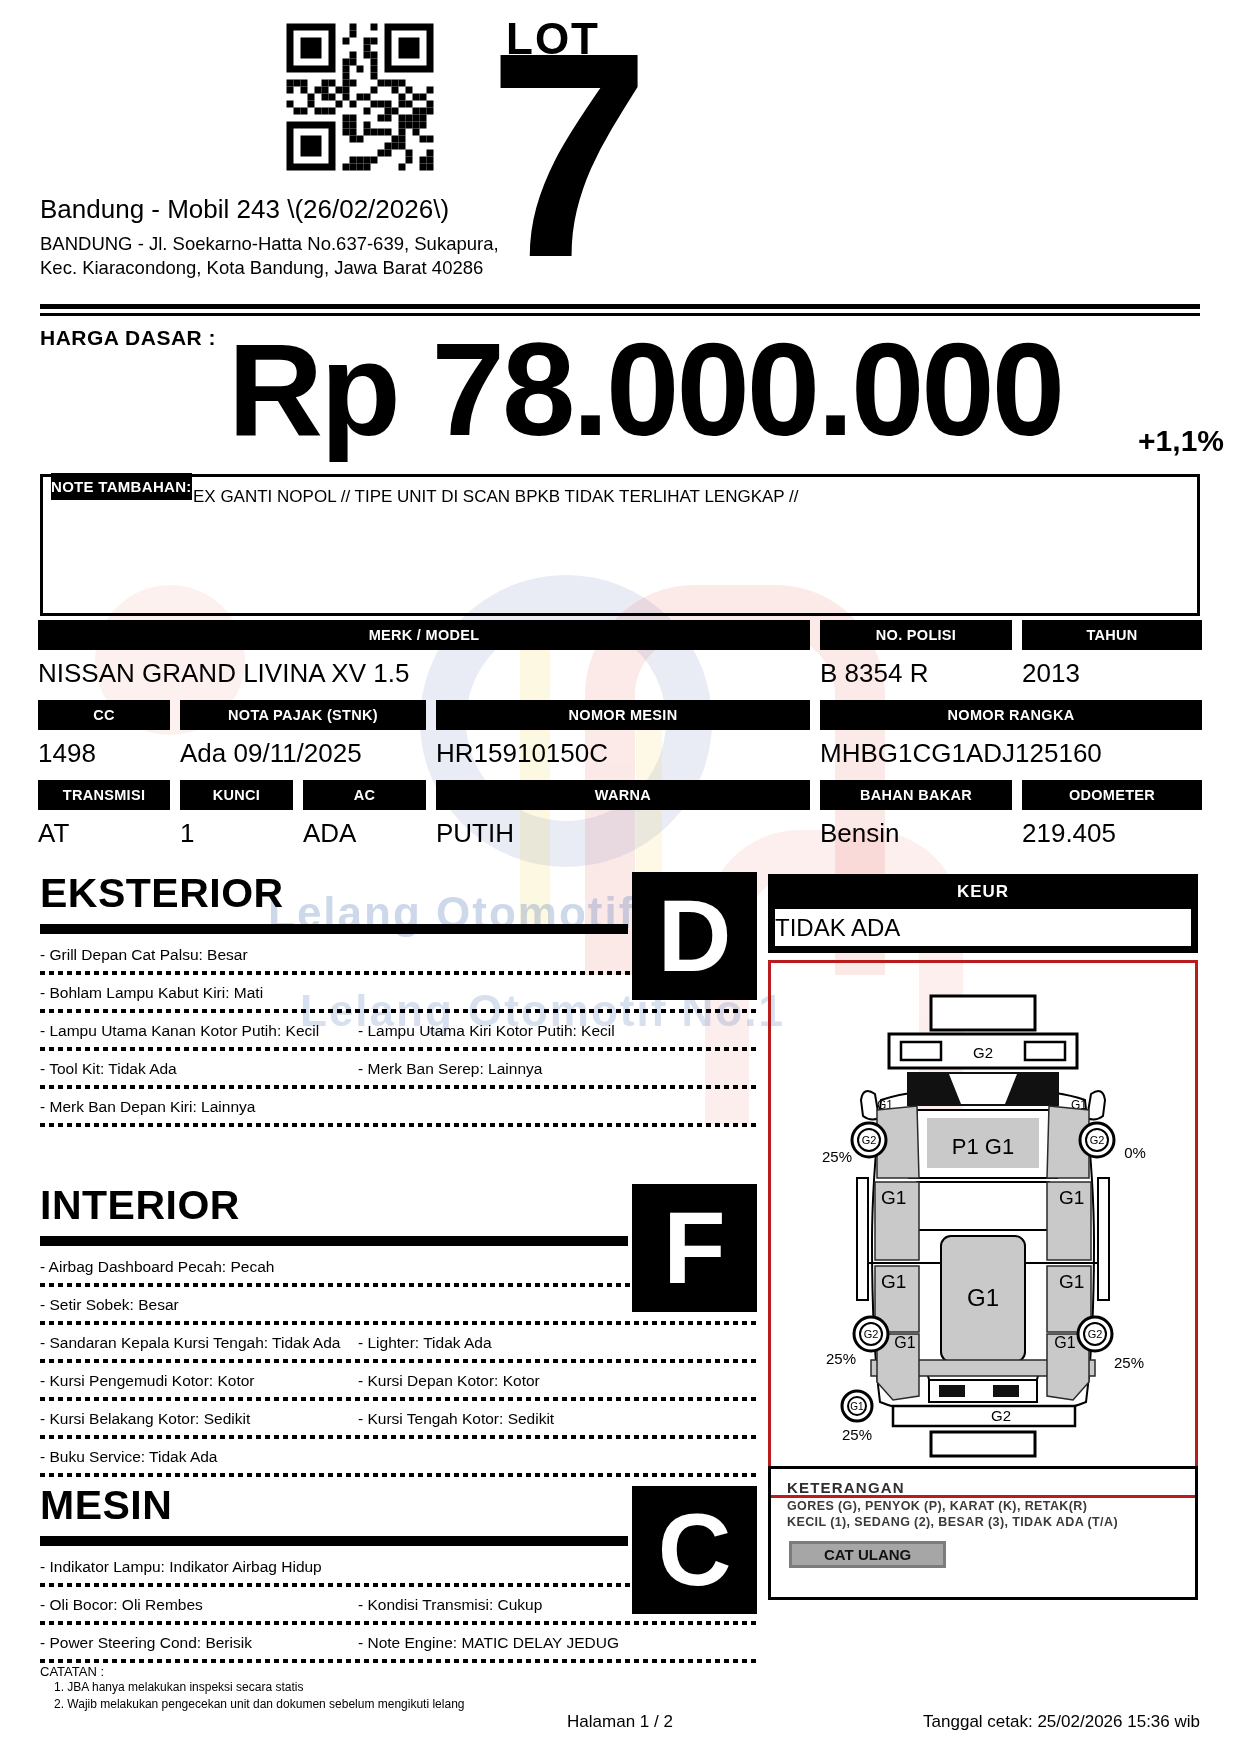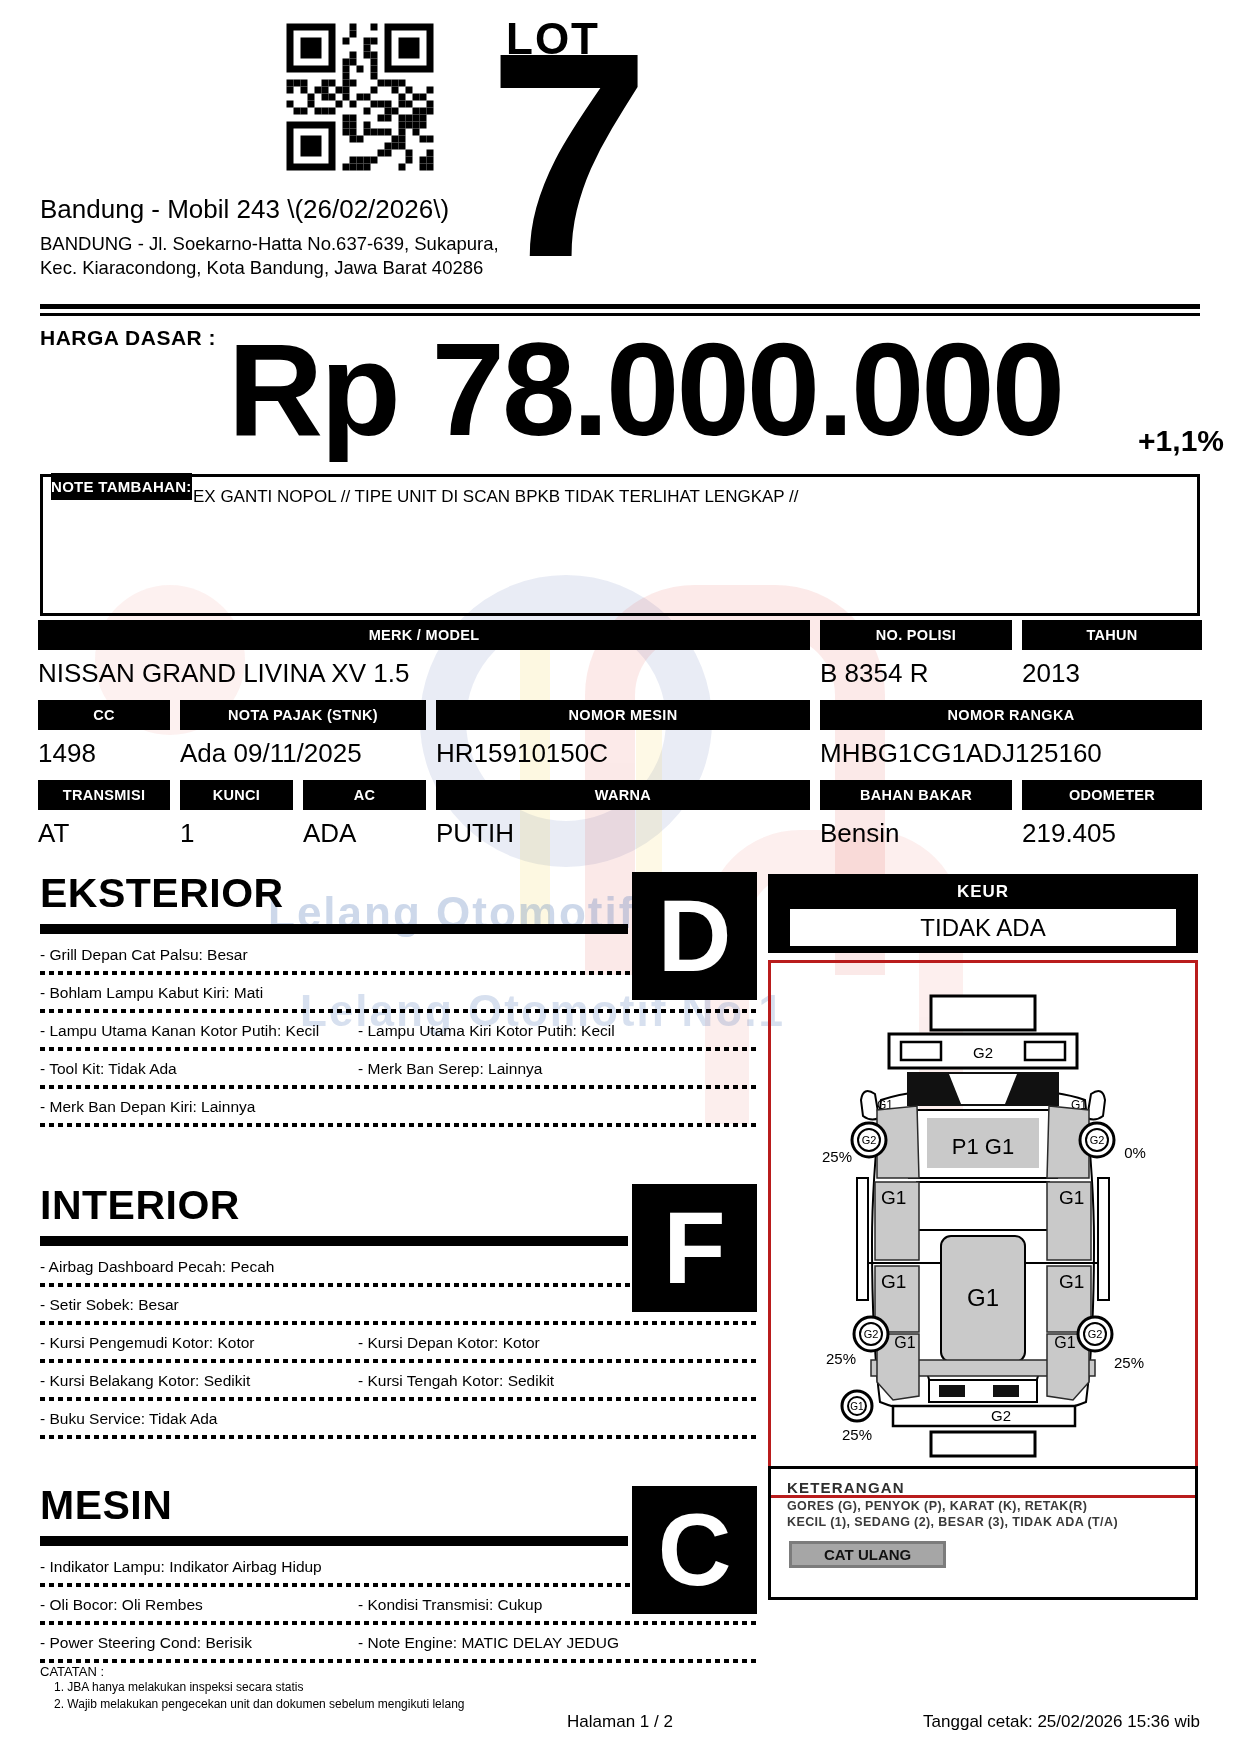--- a/index.html
+++ b/index.html
@@ -47,21 +47,21 @@
   .li{position:relative;display:flex;padding:9px 0 11px 0;font-size:15.5px;}
   .li::after{content:"";position:absolute;left:0;right:0;bottom:0;height:4px;
              background:repeating-linear-gradient(90deg,#000 0 5px,transparent 5px 9px);}
   .li-l{width:318px;flex:none;}
   .li-r{flex:1;}
   .badge{position:absolute;left:632px;width:125px;height:128px;background:#000;color:#fff;
          display:flex;align-items:center;justify-content:center;font-size:102px;font-weight:bold;z-index:3;}
   
   .keur{left:768px;top:874px;width:430px;background:#000;padding-bottom:7px;box-sizing:border-box;}
   .keur-title{color:#fff;text-align:center;font-weight:bold;font-size:17px;letter-spacing:1px;padding:8px 0 7px 0;}
-  .keur-value{background:#fff;margin:0 22px;height:37px;line-height:37px;text-align:center;font-size:24px;}
+  .keur-value{background:#fff;margin:0 7px;height:37px;line-height:37px;text-align:left;font-size:24px;}
   .car-box{left:768px;top:960px;width:430px;height:538px;border:3px solid #b91c1c;box-sizing:border-box;}
   .car-box svg{display:block;width:100%;height:100%;}
   .ket-box{left:768px;top:1466px;width:430px;height:134px;border:3px solid #000;box-sizing:border-box;padding:10px 16px;}
   .ket-title{font-size:15px;font-weight:600;letter-spacing:1.2px;color:#2e2e2e;}
   .ket-line{font-size:12.5px;font-weight:700;letter-spacing:.4px;color:#3a3a3a;line-height:1.75;}
   .ket-btn{display:inline-block;margin-top:7px;margin-left:2px;background:#a6a6a6;border:3px solid #7c7c7c;
            padding:2px 32px;font-size:15px;font-weight:bold;color:#111;}
   
   .catatan{left:40px;top:1664px;}
   .cat-title{font-size:13px;}
@@ -312,20 +312,24 @@
     <div class="sec-list">
       <div class="li">
           <span class="li-l">- Airbag Dashboard Pecah: Pecah</span>
           <span class="li-r"></span>
         </div>
       <div class="li">
           <span class="li-l">- Setir Sobek: Besar</span>
           <span class="li-r"></span>
         </div>
       <div class="li">
+          <span class="li-l">- Sandaran Kepala Kursi Tengah: Tidak Ada</span>
+          <span class="li-r">- Lighter: Tidak Ada</span>
+        </div>
+      <div class="li">
           <span class="li-l">- Kursi Pengemudi Kotor: Kotor</span>
           <span class="li-r">- Kursi Depan Kotor: Kotor</span>
         </div>
       <div class="li">
           <span class="li-l">- Kursi Belakang Kotor: Sedikit</span>
           <span class="li-r">- Kursi Tengah Kotor: Sedikit</span>
         </div>
       <div class="li">
           <span class="li-l">- Buku Service: Tidak Ada</span>
           <span class="li-r"></span>

